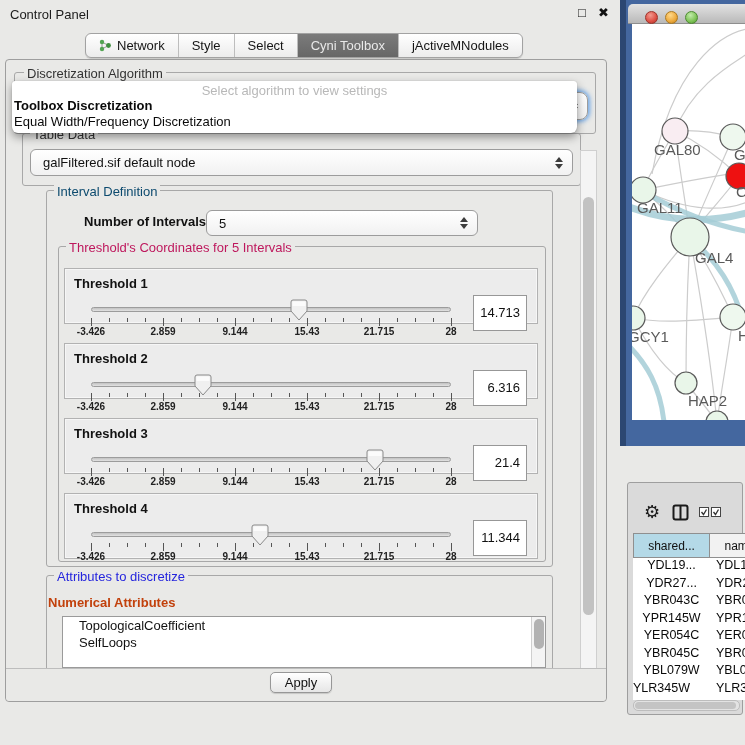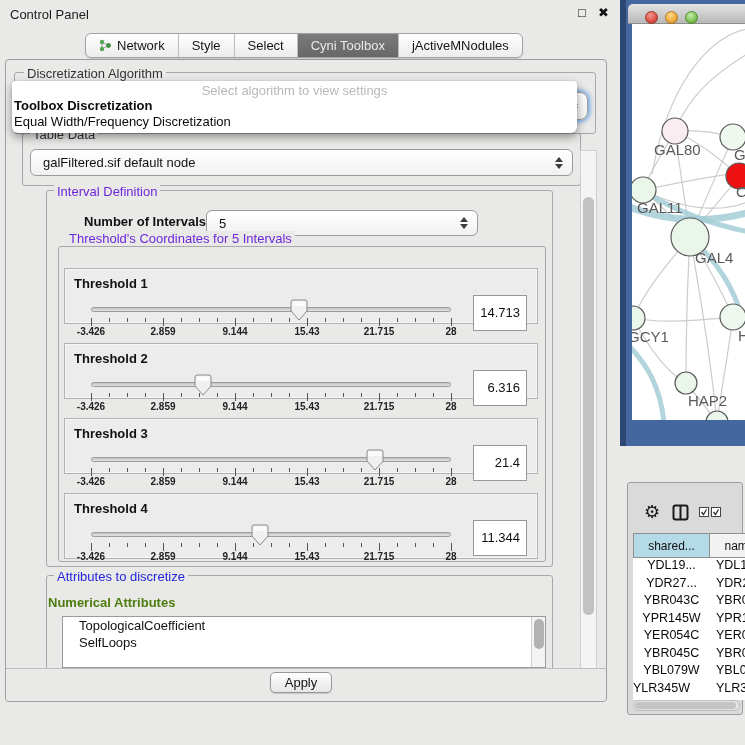--- a/index.html
+++ b/index.html
@@ -147,33 +147,33 @@
         <div class="up"></div>
         <div class="down"></div>
       </div>
   </div>
 
   <div class="vscroll" style="left:580px; top:150px; width:17px; height:547px; border:1px solid #cfcfcf;">
     <div class="vthumb" style="left:2px; width:11px; top:46px; height:418px;"></div>
   </div>
 
   <div class="groupbox" style="left:46px; top:190px; width:507px; height:377px;"></div>
-  <div class="group-title" style="left:54px; top:184px; color:#6d28d9;">Interval Definition</div>
+  <div class="group-title" style="left:54px; top:184px; color:#0c4a6e;">Interval Definition</div>
 
   <div class="abs" style="left:84px; top:214px; font-size:13px; font-weight:bold; color:#111;">Number of Intervals</div>
   <div class="combo" style="left:206px; top:210px; width:272px; height:26px;">
     <div class="val">5</div>
     <div class="spin">
         <div class="up"></div>
         <div class="down"></div>
       </div>
   </div>
 
   <div class="groupbox" style="left:58px; top:246px; width:488px; height:316px;"></div>
-  <div class="group-title" style="left:66px; top:231px; color:#6d28d9;">Threshold's Coordinates for 5 Intervals</div>
+  <div class="group-title" style="left:66px; top:240px; color:#be185d;">Threshold's Coordinates for 5 Intervals</div>
   <div id="thresholdRows">
       <div class="thr-row" style="top: 268px;">
         <div class="thr-label">Threshold 1</div>
         <div class="thr-track"></div>
         <div class="tick" style="left: 26px; top: 49px; height: 8px;"></div>
         <div class="tick" style="left: 44px; top: 49px; height: 4px;"></div>
         <div class="tick" style="left: 62px; top: 49px; height: 4px;"></div>
         <div class="tick" style="left: 80px; top: 49px; height: 4px;"></div>
         <div class="tick-label" style="left: 26px; top: 57px;">-3.426</div>
         <div class="tick" style="left: 98px; top: 49px; height: 8px;"></div>
@@ -309,21 +309,21 @@
         <svg class="thr-thumb" width="18" height="22" style="left: 186.197px;">
           <path d="M3 1 H15 Q17 1 17 3 V12 L9 21 L1 12 V3 Q1 1 3 1 Z" fill="#f0f0f0" stroke="#8a8a8a"></path>
           <path d="M3.5 2.5 H14.5 Q15.5 2.5 15.5 3.5 V7 H2.5 V3.5 Q2.5 2.5 3.5 2.5 Z" fill="#fbfbfb"></path>
         </svg>
         <div class="thr-value">11.344</div>
       </div>
     </div>
 
   <div class="groupbox" style="left:46px; top:575px; width:507px; height:126px;"></div>
   <div class="group-title" style="left:54px; top:569px; color:#2525dd;">Attributes to discretize</div>
-  <div class="abs" style="left:48px; top:595px; font-size:13px; font-weight:bold; color:#4d7c0f;">Numerical Attributes</div>
+  <div class="abs" style="left:48px; top:595px; font-size:13px; font-weight:bold; color:#c2410c;">Numerical Attributes</div>
   <div class="attr-list" id="attrList">
       <div class="attr-item">TopologicalCoefficient</div>
       <div class="attr-item">SelfLoops</div>
     </div>
   <div class="vscroll" style="left:531px; top:617px; width:14px; height:50px;">
     <div class="vthumb" style="left:2px; width:10px; top:2px; height:30px; background:#b2b2b2;"></div>
   </div>
 
   <div class="abs apply-bar"></div>
   <div class="btn" style="left:270px; top:672px; width:62px; height:21px; line-height:19px;">Apply</div>

